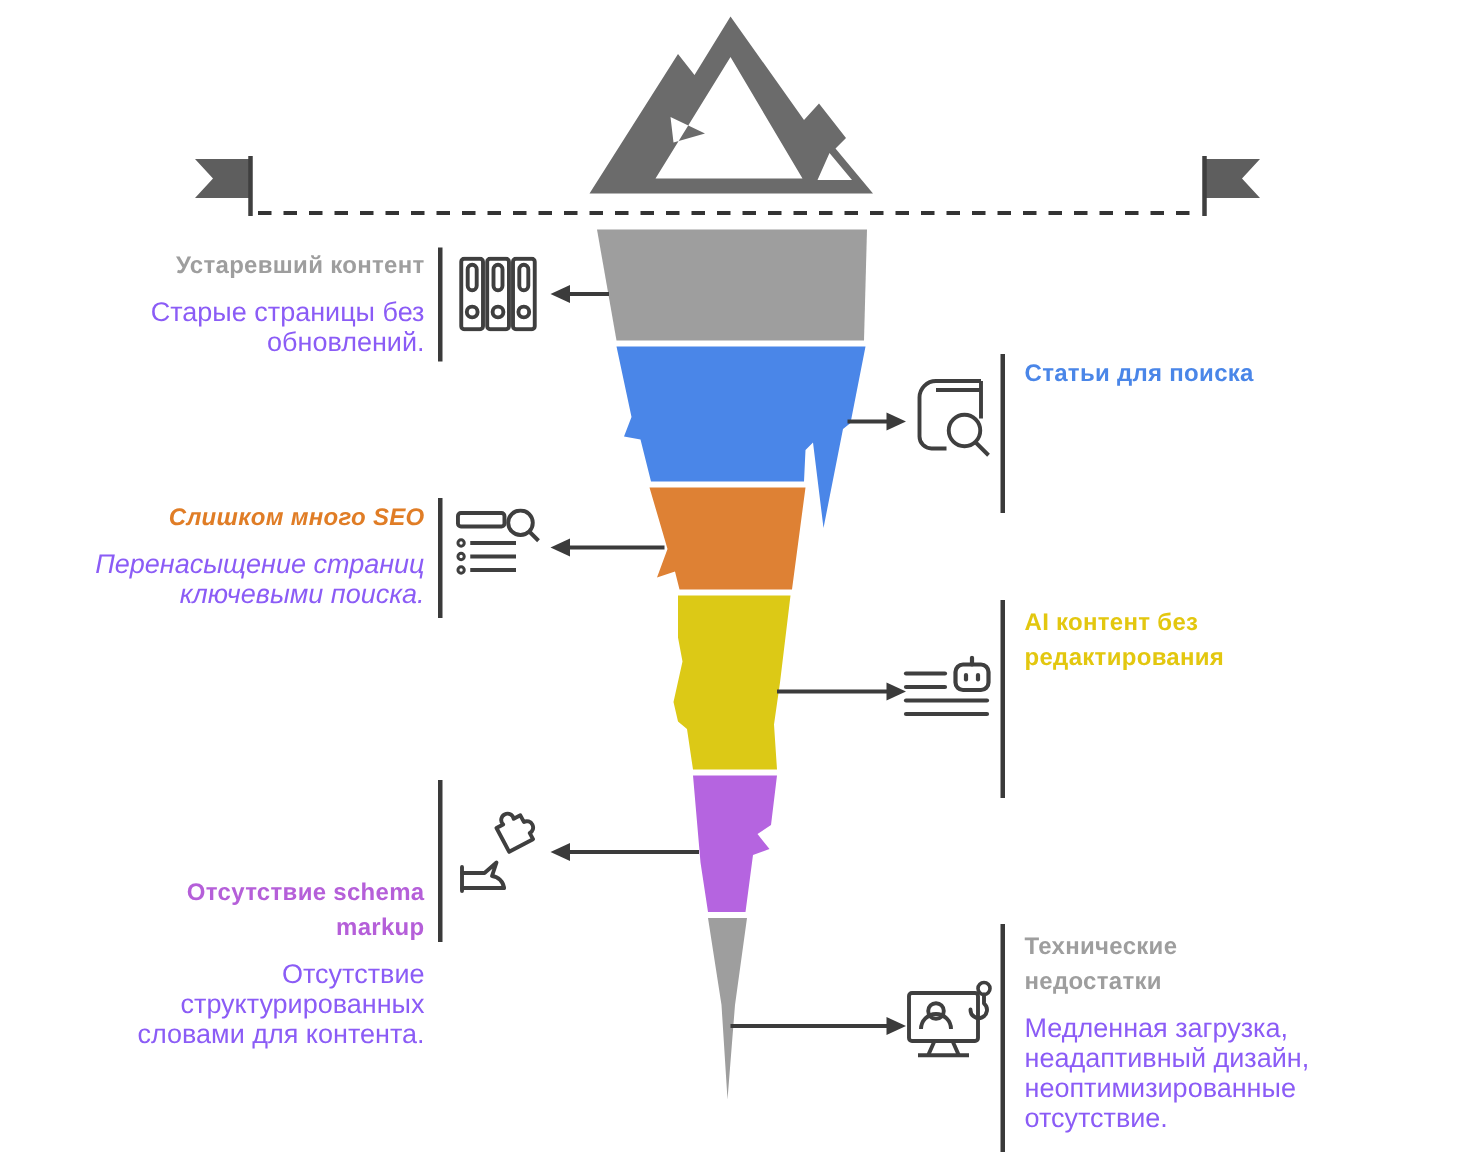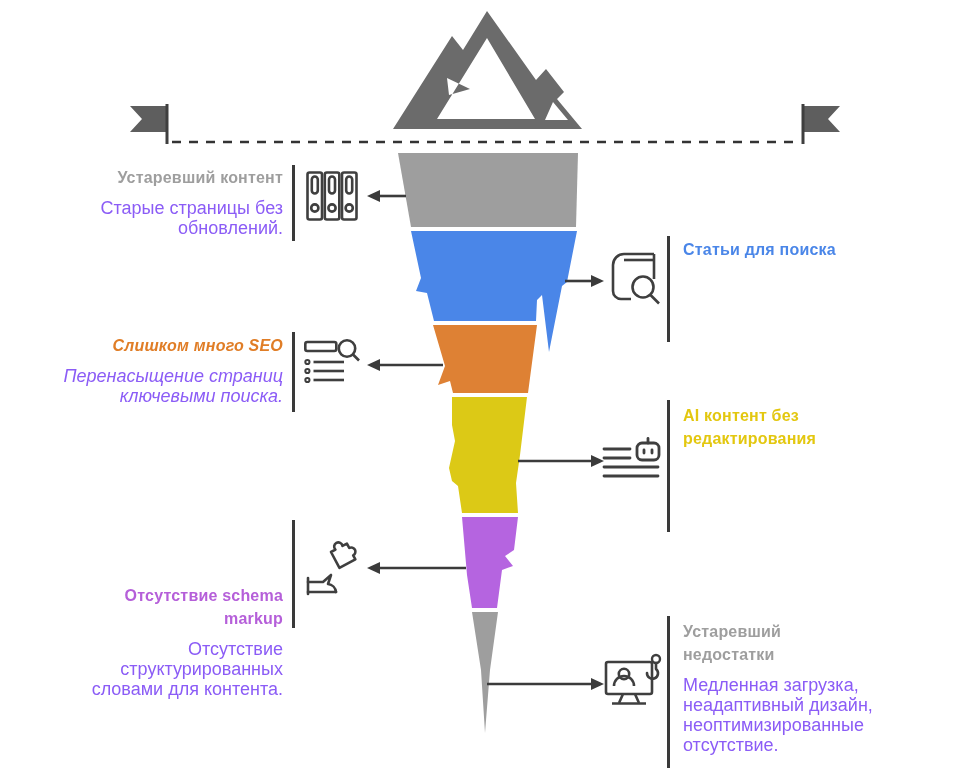--- a/index.html
+++ b/index.html
@@ -171,21 +171,21 @@
       <line x1="2" y1="30" x2="56" y2="30"></line>
       <line x1="2" y1="39" x2="56" y2="39"></line>
       <rect x="35" y="6" width="22" height="17" rx="5" stroke-linejoin="round"></rect>
       <line x1="46" y1="6" x2="46" y2="1.5"></line>
       <line x1="42" y1="13" x2="42" y2="16"></line>
       <line x1="50" y1="13" x2="50" y2="16"></line>
     </svg>
   </div>
 
   <div class="block right-col" style="left:683px;top:620px;width:245px;">
-    <h2 style="color: rgb(158, 158, 158);">Устаревший
+    <h2 style="color: rgb(158, 158, 158);">Технические
 недостатки</h2>
     <p>Медленная загрузка,
 неадаптивный дизайн,
 неоптимизированные
 отсутствие.</p>
   </div>
   <div class="vdivider" style="left:667px;top:616px;height:152px;"></div>
   <div class="icon" style="left:604px;top:652px;">
     <svg width="62" height="62" viewBox="0 0 62 62" fill="none" stroke="#3f3f3f" stroke-width="2.6" stroke-linejoin="round">
       <rect x="2" y="10" width="46" height="32" rx="2"></rect>

